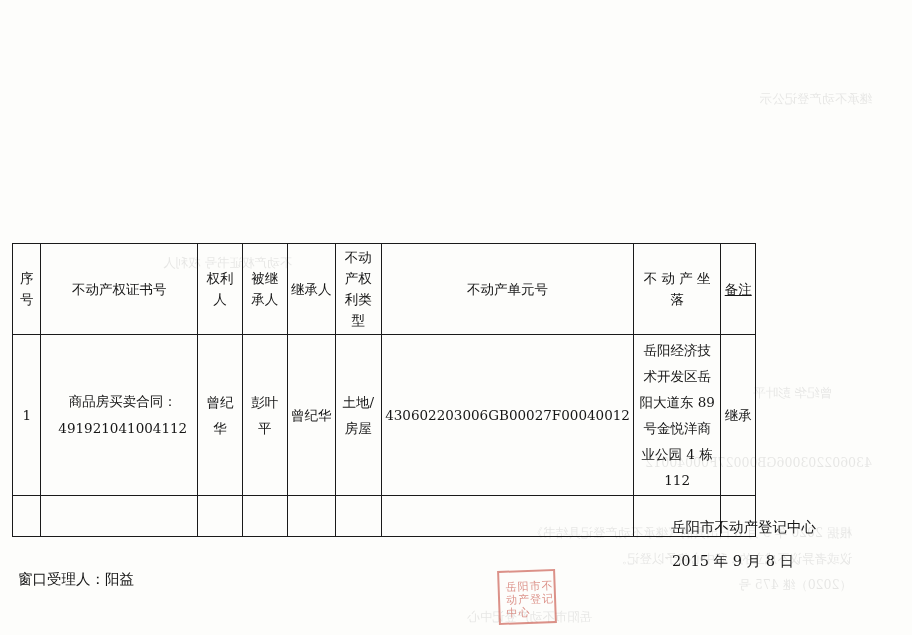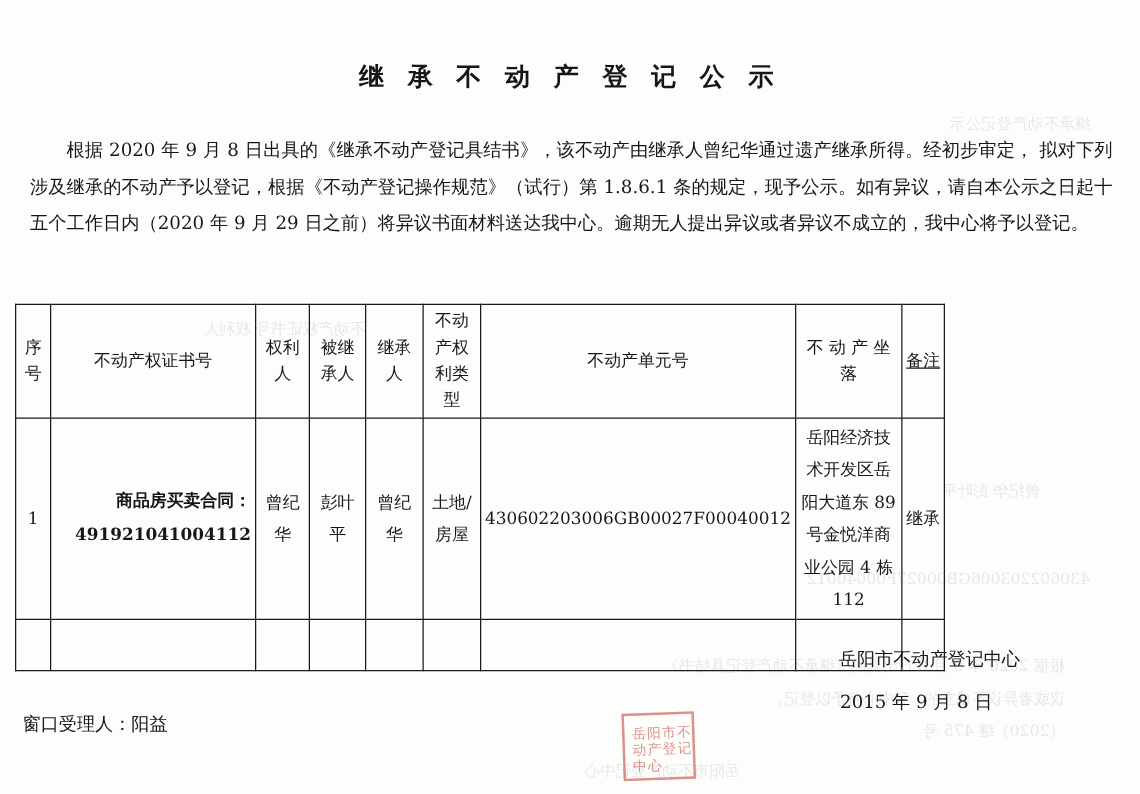--- a/index.html
+++ b/index.html
@@ -96,21 +96,21 @@
   .c-cert { width: 172px; }
   .c-owner { width: 76px; }
   .c-from { width: 78px; }
   .c-heir { width: 84px; }
   .c-type { width: 74px; }
   .c-unit { width: 148px; }
   .c-loc { width: 168px; }
   .c-note { width: 50px; text-decoration: underline; }
 
   .row-main td { height: 120px; line-height: 26px; }
-  .row-main .cell-cert { text-align: right; padding-left: 10px; line-height: 27px; font-weight: bold; }
+  .row-main .cell-cert { text-align: center; padding-left: 10px; line-height: 27px; }
   .row-blank td { height: 36px; }
 
   .sign-center {
     position: absolute;
     right: 96px;
     top: 518px;
     font-size: 14.5px;
   }
   .sign-date {
     position: absolute;
@@ -153,24 +153,22 @@
     <div style="left:40px; top:86px;">继承不动产登记公示</div>
     <div style="left:620px; top:250px;">不动产权证书号 权利人</div>
     <div style="left:80px; top:380px;">曾纪华 彭叶平</div>
     <div style="left:40px; top:450px;">430602203006GB00027F00040012</div>
     <div style="left:60px; top:520px;">根据 2020 年 9 月 8 日出具的《继承不动产登记具结书》</div>
     <div style="left:60px; top:546px;">议或者异议不成立的，我中心将予以登记。</div>
     <div style="left:60px; top:572px;">（2020）继 475 号</div>
     <div style="left:320px; top:604px;">岳阳市不动产登记中心</div>
   </div>
 
-  <div class="title">继 承 不 动 产 登 记 公 示</div>
-
-
-  <div class="para">根据 2020 年 9 月 8 日出具的《继承不动产登记具结书》，该不动产由继承人曾纪华通过遗产继承所得。经初步审定， 拟对下列涉及继承的不动产予以登记，根据《不动产登记操作规范》（试行）第 1.8.6.1 条的规定，现予公示。如有异议，请自本公示之日起十五个工作日内（2020 年 9 月 29 日之前）将异议书面材料送达我中心。逾期无人提出异议或者异议不成立的，我中心将予以登记。</div>
+
+
 
 
   <table class="grid">
     <thead>
       <tr>
         <td class="c-seq">序号</td>
         <td class="c-cert">不动产权证书号</td>
         <td class="c-owner">权利人</td>
         <td class="c-from">被继承人</td>
         <td class="c-heir">继承人</td>

